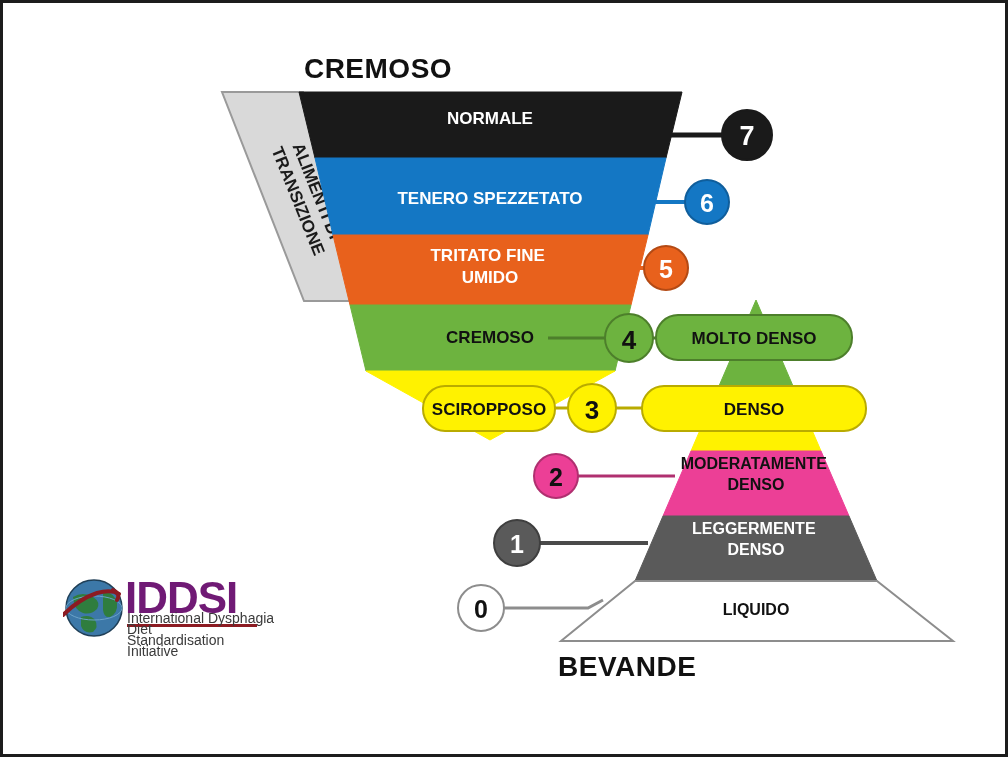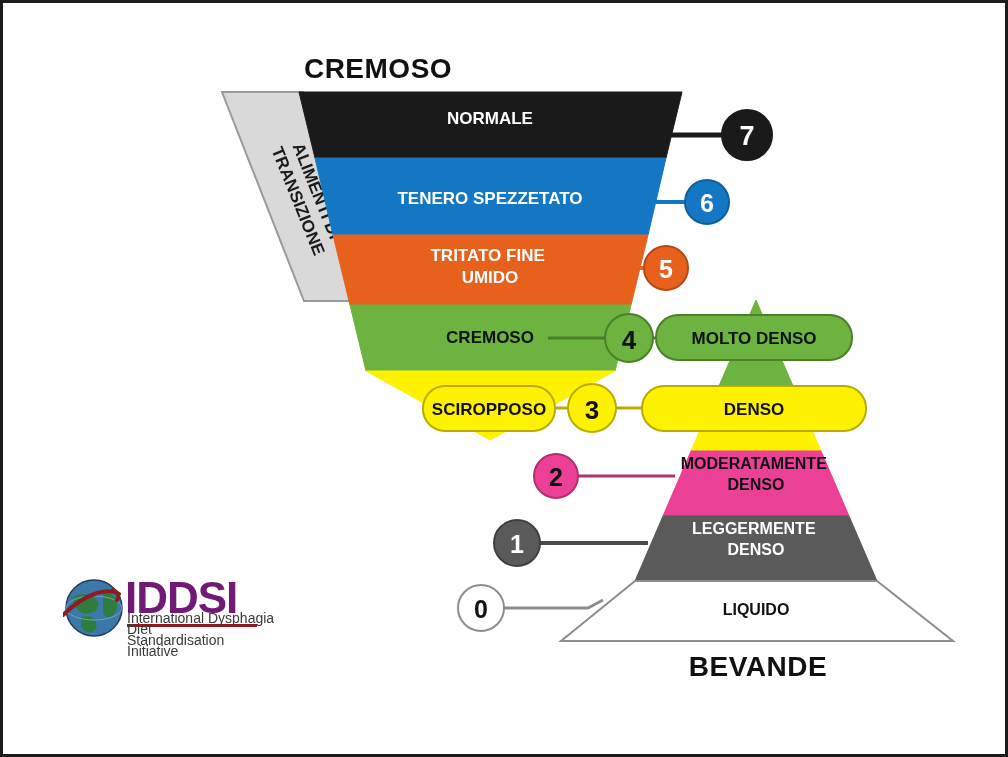--- a/index.html
+++ b/index.html
@@ -37,21 +37,21 @@
     text-align: center;
     font-size: 28px;
     width: 1002px;
     margin-left: 0;
   }
   #title-alimenti { left: 125px; width: 500px; }
   #title-bevande {
     left: 555px;
     top: 648px;
     width: 400px;
-    text-align: center;
+    text-align: left;
     font-size: 28px;
   }
   
   #logo {
     position: absolute;
     left: 60px;
     top: 570px;
     width: 210px;
     height: 80px;
   }

